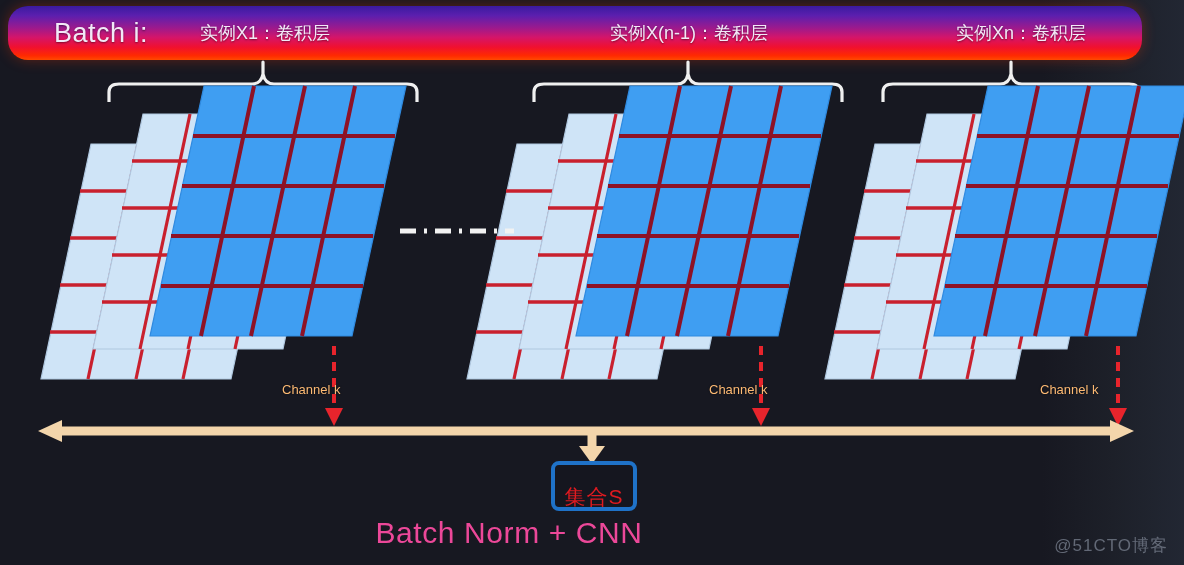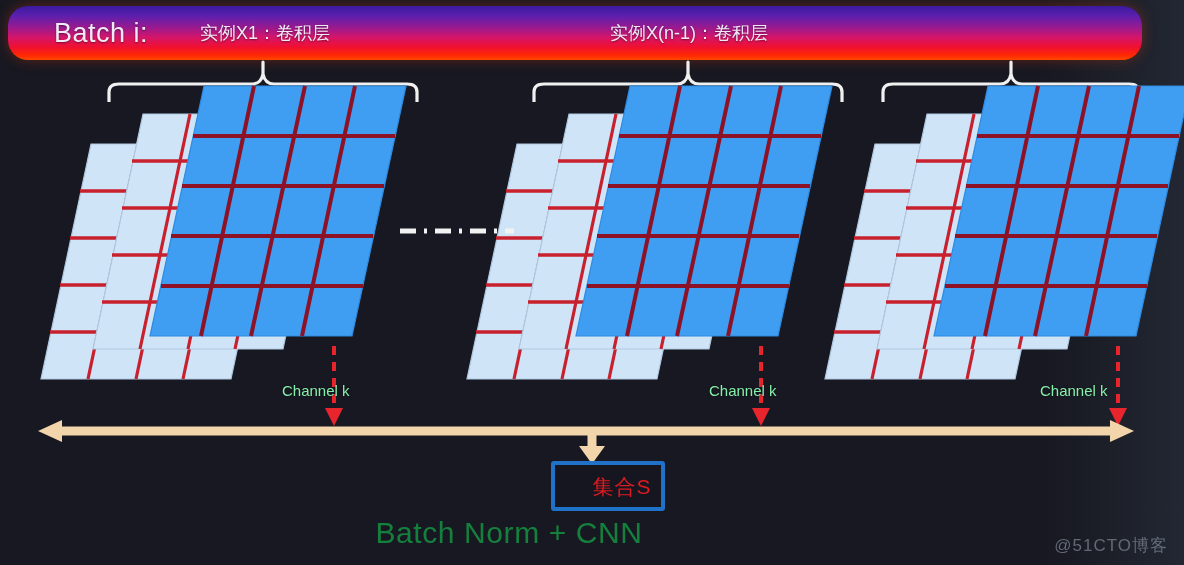--- a/index.html
+++ b/index.html
@@ -50,65 +50,65 @@
 
   
   .dashdot{
     position:absolute;height:0;border-top:4px solid transparent;
   }
   .dashdot svg{display:block;}
 
   
   .chk{position:absolute;}
   .chk-text{
-    position:absolute;color:#86efac;font-size:15px;white-space:nowrap;
+    position:absolute;color:#fdba74;font-size:13px;white-space:nowrap;
     text-shadow:0 0 2px rgba(0,0,0,.6);
   }
   .chk svg{display:block;overflow:visible;}
 
   
   .hbar{position:absolute;left:36px;top:418px;width:1100px;height:28px;}
   .hbar svg{display:block;overflow:visible;}
   .downarrow{position:absolute;left:570px;top:428px;width:44px;height:38px;}
   .downarrow svg{display:block;overflow:visible;}
 
   
   .setbox{
     position:absolute;left:551px;top:461px;width:78px;height:42px;
-    border:4px solid #1f72c8;border-radius:3px;
-    display:flex;align-items:center;justify-content:center;
+    border:4px solid #1f72c8;border-radius:8px;
+    display:flex;align-items:flex-end;justify-content:center;
     background:#15161f;
-    padding-left:28px;
   }
   .setbox-text{color:#e01a20;font-size:21px;letter-spacing:1px;line-height:1;}
 
   
   .caption{
     position:absolute;left:0;top:516px;width:1018px;text-align:center;
-    color:#15803d;font-size:30px;letter-spacing:.6px;
+    color:#ec4899;font-size:30px;letter-spacing:.6px;
   }
 
   
   .watermark{
     position:absolute;right:16px;bottom:8px;
     color:#6f7684;font-size:17px;letter-spacing:1px;opacity:.85;
   }
 </style>
 </head>
 <body>
 
 <div id="stage">
 
   <div class="bg-panel"></div>
   <div class="bg-panel2"></div>
 
   <div class="header">
     <span class="hdr-label hdr-batch">Batch i:</span>
     <span class="hdr-label hl1">实例X1：卷积层</span>
     <span class="hdr-label hl2">实例X(n-1)：卷积层</span>
+    <span class="hdr-label hl3">实例Xn：卷积层</span>
   </div>
 
   <div class="brace" style="left:106px;top:60px;">
     <svg width="314" height="42" viewBox="0 0 314 42">
       <path d="M3 42 L3 32 Q3 24 13 24 L146 24 Q155 24 157 14 L157 2
                L157 14 Q159 24 168 24 L301 24 Q311 24 311 32 L311 42" fill="none" stroke="#f0f0f0" stroke-width="3.2" stroke-linecap="round" stroke-linejoin="round"></path>
     </svg>
   </div>
   <div class="brace" style="left:531px;top:60px;">
     <svg width="314" height="42" viewBox="0 0 314 42">

